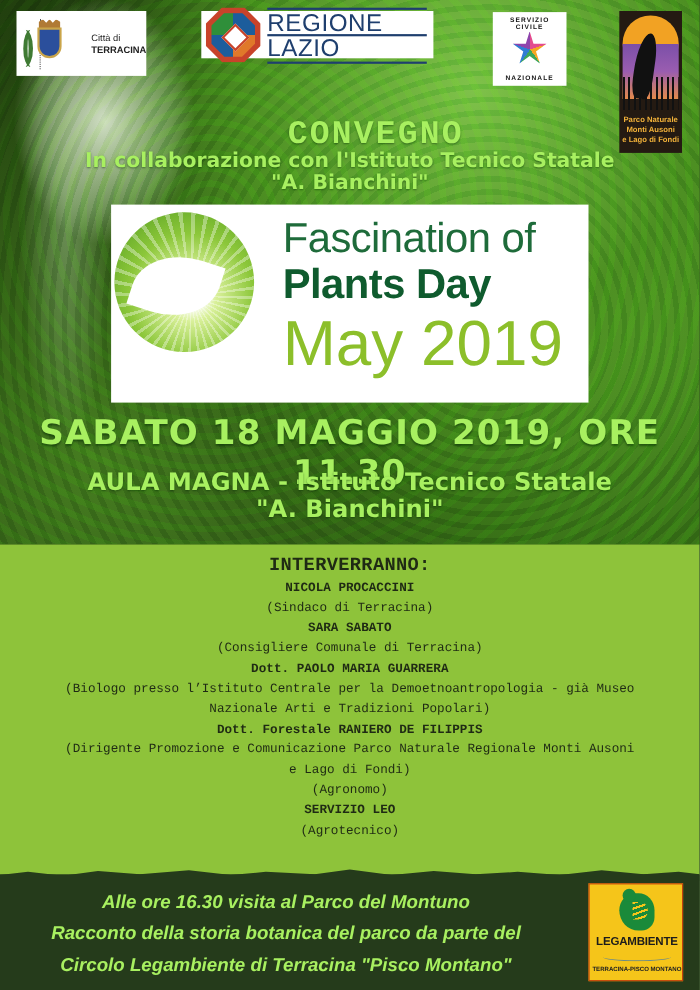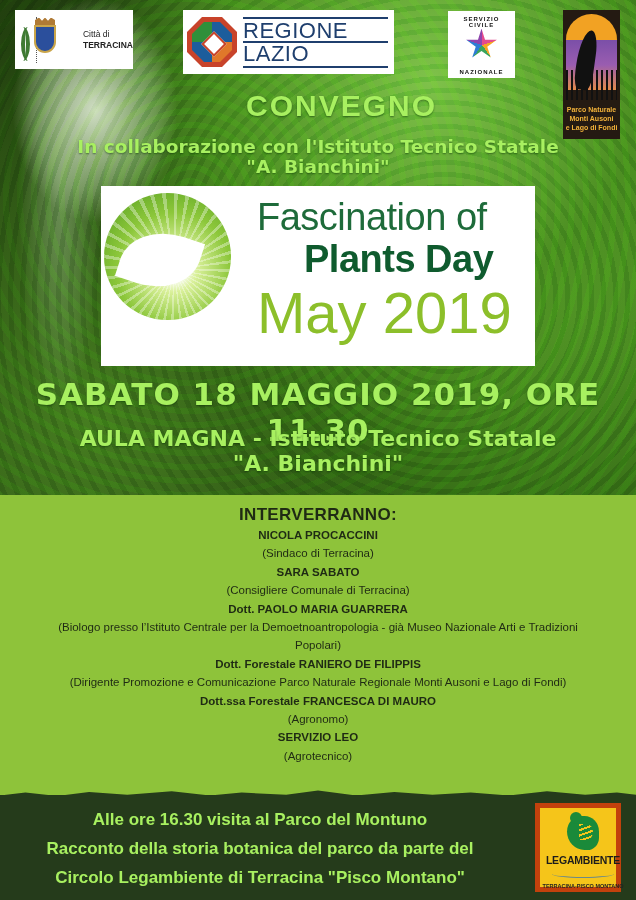--- a/index.html
+++ b/index.html
@@ -33,21 +33,21 @@
     width: 52px; height: 50px; margin-left: 4px; position: relative;
   }
   .crest .shield { position: absolute; left: 15px; top: 10px; width: 22px; height: 28px; background: #2b4f9c; border-radius: 0 0 11px 11px; border: 2px solid #caa54a; }
   .crest .crown { position: absolute; left: 16px; top: 3px; width: 20px; height: 8px; background: #b07a35; clip-path: polygon(0 100%, 0 30%, 20% 0, 35% 40%, 50% 0, 65% 40%, 80% 0, 100% 30%, 100% 100%); }
   .crest .laurel-l { position: absolute; left: 2px; top: 12px; width: 14px; height: 34px; border-left: 4px solid #3f7a33; border-radius: 50% 0 0 50%; }
   .crest .laurel-r { position: absolute; right: 2px; top: 12px; width: 14px; height: 34px; border-right: 4px solid #3f7a33; border-radius: 0 50% 50% 0; }
   .logo-terracina .divider { width: 1px; height: 46px; border-left: 1px dotted #555; margin: 0 6px 0 4px; }
   .logo-terracina .txt { font-size: 8.5px; line-height: 11px; color: #222; margin-left: 40px; }
   .logo-terracina .txt b { display: block; font-weight: bold; font-size: 8.5px; }
 
-  .logo-lazio { left: 183px; top: 10px; width: 211px; height: 64px; display: flex; align-items: center; }
+  .logo-lazio { left: 183px; top: 10px; width: 211px; height: 43px; display: flex; align-items: center; }
   .lazio-emblem {
     width: 50px; height: 50px; margin-left: 4px; position: relative;
     background: #c8432a;
     clip-path: polygon(30% 0, 70% 0, 100% 30%, 100% 70%, 70% 100%, 30% 100%, 0 70%, 0 30%);
   }
   .lazio-emblem::before {
     content: ""; position: absolute; inset: 5px;
     background: conic-gradient(#1c5d9c 0 25%, #e0782a 25% 50%, #1c5d9c 50% 75%, #2f8f3a 75% 100%);
     clip-path: polygon(30% 0, 70% 0, 100% 30%, 100% 70%, 70% 100%, 30% 100%, 0 70%, 0 30%);
   }
@@ -74,62 +74,62 @@
   .logo-parco { left: 563px; top: 10px; width: 57px; height: 129px; background: #241a12; overflow: hidden; }
   .parco-sun { position: absolute; left: 3px; top: 4px; width: 51px; height: 51px; border-radius: 50%; background: #f2a223; }
   .parco-sky { position: absolute; left: 3px; top: 30px; width: 51px; height: 50px; background: linear-gradient(180deg, #7b4fa8, #9a5db0 50%, #e38a4a); }
   .parco-heron { position: absolute; left: 14px; top: 20px; width: 18px; height: 60px; background: #111; border-radius: 60% 40% 30% 30%; transform: rotate(8deg); }
   .parco-reeds { position: absolute; left: 3px; top: 60px; width: 51px; height: 30px;
     background: repeating-linear-gradient(90deg, #111 0 2px, rgba(0,0,0,0) 2px 5px); }
   .parco-text { position: absolute; left: 2px; top: 95px; width: 53px; text-align: center; font-size: 7px; line-height: 9px; font-weight: bold; color: #f2b23a; }
 
   
   .green-title { color: #a8f060; text-align: center; position: absolute; left: 0; width: 636px; font-weight: bold; text-shadow: 0 1px 2px rgba(0,40,0,0.5); }
-  .t-convegno { top: 89px; font-size: 30px; letter-spacing: 2px; font-family: Liberation Sans, sans-serif; padding-left: 47px; }
+  .t-convegno { top: 106px; font-size: 30px; letter-spacing: 2px; font-family: Liberation Mono, monospace; padding-left: 47px; }
   .t-collab { top: 137px; font-size: 18.5px; line-height: 20px; font-family: "DejaVu Sans", sans-serif; }
   .t-collab2 { top: 157px; font-size: 18.5px; line-height: 20px; font-family: "DejaVu Sans", sans-serif; }
 
   
   .fopd { position: absolute; left: 101px; top: 186px; width: 434px; height: 180px; background: #fff; }
   .fopd-circle {
     position: absolute; left: 3px; top: 7px; width: 127px; height: 127px; border-radius: 50%;
     background: radial-gradient(circle at 55% 60%, #ffffff 0 10%, #d9f09a 22%, #8cc73a 55%, #4f9a1e 100%);
   }
   .fopd-circle::before {
     content: ""; position: absolute; inset: 0; border-radius: 50%;
     background: repeating-conic-gradient(from 0deg at 55% 60%, rgba(255,255,255,0.35) 0 3deg, rgba(255,255,255,0) 3deg 9deg);
   }
   .fopd-leaf {
     position: absolute; left: 18px; top: 38px; width: 76px; height: 58px; background: #fff;
     border-radius: 70% 0 70% 0; transform: rotate(18deg);
   }
   .fopd-l1 { position: absolute; left: 156px; top: 10px; font-size: 38px; color: #1e6b3a; letter-spacing: -0.5px; }
-  .fopd-l2 { position: absolute; left: 156px; top: 52px; font-size: 38px; color: #0f5b2e; font-weight: bold; letter-spacing: -0.5px; margin-left: 47px; }
+  .fopd-l2 { position: absolute; left: 156px; top: 52px; font-size: 38px; color: #0f5b2e; font-weight: bold; letter-spacing: -0.5px; }
   .fopd-l3 { position: absolute; left: 156px; top: 94px; font-size: 58px; color: #8cbf2a; letter-spacing: 0px; line-height: 66px; }
 
   .t-date { top: 376px; font-size: 31px; letter-spacing: 1px; font-family: "DejaVu Sans", sans-serif; }
   .t-aula { top: 427px; font-size: 22px; line-height: 24px; font-family: "DejaVu Sans", sans-serif; }
   .t-aula2 { top: 452px; font-size: 22px; line-height: 24px; font-family: "DejaVu Sans", sans-serif; }
 
   
-  .speakers { position: absolute; left: 0; top: 495px; width: 636px; height: 300px; background: #8ec33a; }
+  .speakers { position: absolute; left: 0; top: 495px; width: 636px; height: 300px; background: #8ec33a; font-family: Liberation Mono, monospace; }
   .spk-list { position: absolute; left: 0; top: 0; width: 636px; text-align: center; color: #1f2a14; }
   .spk-head { font-size: 17px; font-weight: bold; margin-top: 9px; line-height: 22px; letter-spacing: 0.3px; }
   .spk-name { font-size: 11.5px; font-weight: bold; line-height: 18.4px; }
   .spk-role { font-size: 11.5px; line-height: 18.4px; padding: 0 50px; }
   .spk-role.wrap { padding: 0 58px; }
 
   
   .footer { position: absolute; left: 0; top: 795px; width: 636px; height: 105px; background: #253b1b; }
   .footer-edge {
     position: absolute; left: 0; top: -8px; width: 636px; height: 14px; background: #253b1b;
     clip-path: polygon(0 60%, 4% 40%, 9% 65%, 14% 35%, 20% 55%, 27% 30%, 33% 60%, 38% 40%, 45% 55%, 50% 25%, 56% 60%, 62% 35%, 68% 55%, 74% 40%, 80% 60%, 86% 30%, 92% 55%, 97% 40%, 100% 55%, 100% 100%, 0 100%);
   }
-  .footer-text { position: absolute; left: 0; top: 10px; width: 520px; text-align: center; color: #a8f060; font-weight: bold; font-size: 17px; line-height: 29px; }
-  .leg-logo { position: absolute; left: 535px; top: 8px; width: 86px; height: 89px; background: #f5c51a; border: 5px solid #c2410c; }
+  .footer-text { position: absolute; left: 0; top: 10px; width: 520px; text-align: center; color: #a8f060; font-weight: bold; font-size: 17px; line-height: 29px; font-style: italic; }
+  .leg-logo { position: absolute; left: 535px; top: 8px; width: 86px; height: 89px; background: #f5c51a; border: 1px solid #c2410c; }
   .leg-swan { position: absolute; left: 27px; top: 8px; width: 32px; height: 34px; background: #1a8a3a; border-radius: 50% 50% 40% 60%; }
   .leg-swan::before { content: ""; position: absolute; left: 3px; top: -4px; width: 12px; height: 12px; background: #1a8a3a; border-radius: 50%; }
   .leg-swan::after { content: ""; position: absolute; left: 12px; top: 8px; width: 14px; height: 16px; background: repeating-linear-gradient(160deg, #f5c51a 0 2px, rgba(0,0,0,0) 2px 5px); border-radius: 0 50% 50% 0; }
   .leg-name { position: absolute; left: 0; top: 46px; width: 86px; text-align: center; font-size: 10.5px; font-weight: bold; color: #1c1c1c; letter-spacing: -0.2px; }
   .leg-line { position: absolute; left: 12px; top: 62px; width: 62px; height: 8px; border-bottom: 1px solid #6a8a8a; border-radius: 0 0 50% 50%; }
   .leg-sub { position: absolute; left: 0; top: 75px; width: 86px; text-align: center; font-size: 5.5px; color: #222; font-weight: bold; }
 </style>
 </head>
 <body>
 
@@ -206,21 +206,20 @@
 
     <div class="spk-name">SARA SABATO</div>
     <div class="spk-role">(Consigliere Comunale di Terracina)</div>
 
     <div class="spk-name">Dott. PAOLO MARIA GUARRERA</div>
     <div class="spk-role wrap">(Biologo presso l’Istituto Centrale per la Demoetnoantropologia - già Museo Nazionale Arti e Tradizioni Popolari)</div>
 
     <div class="spk-name">Dott. Forestale RANIERO DE FILIPPIS</div>
     <div class="spk-role wrap">(Dirigente Promozione e Comunicazione Parco Naturale Regionale Monti Ausoni e Lago di Fondi)</div>
 
-    <div class="spk-name">Dott.ssa Forestale FRANCESCA DI MAURO</div>
     <div class="spk-role">(Agronomo)</div>
 
     <div class="spk-name">SERVIZIO LEO</div>
     <div class="spk-role">(Agrotecnico)</div>
   </div>
 </div>
 
 <div class="footer">
   <div class="footer-edge"></div>
   <div class="footer-text">

